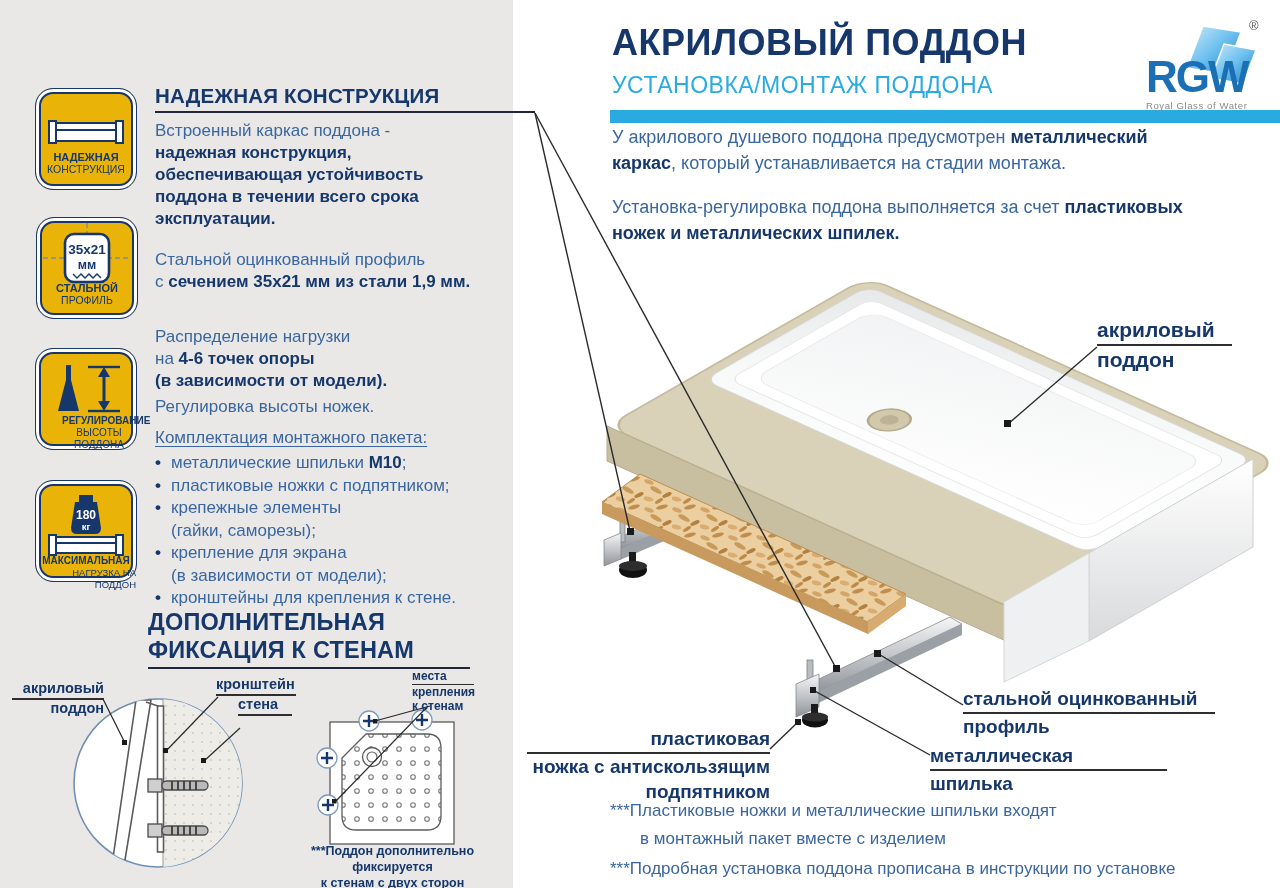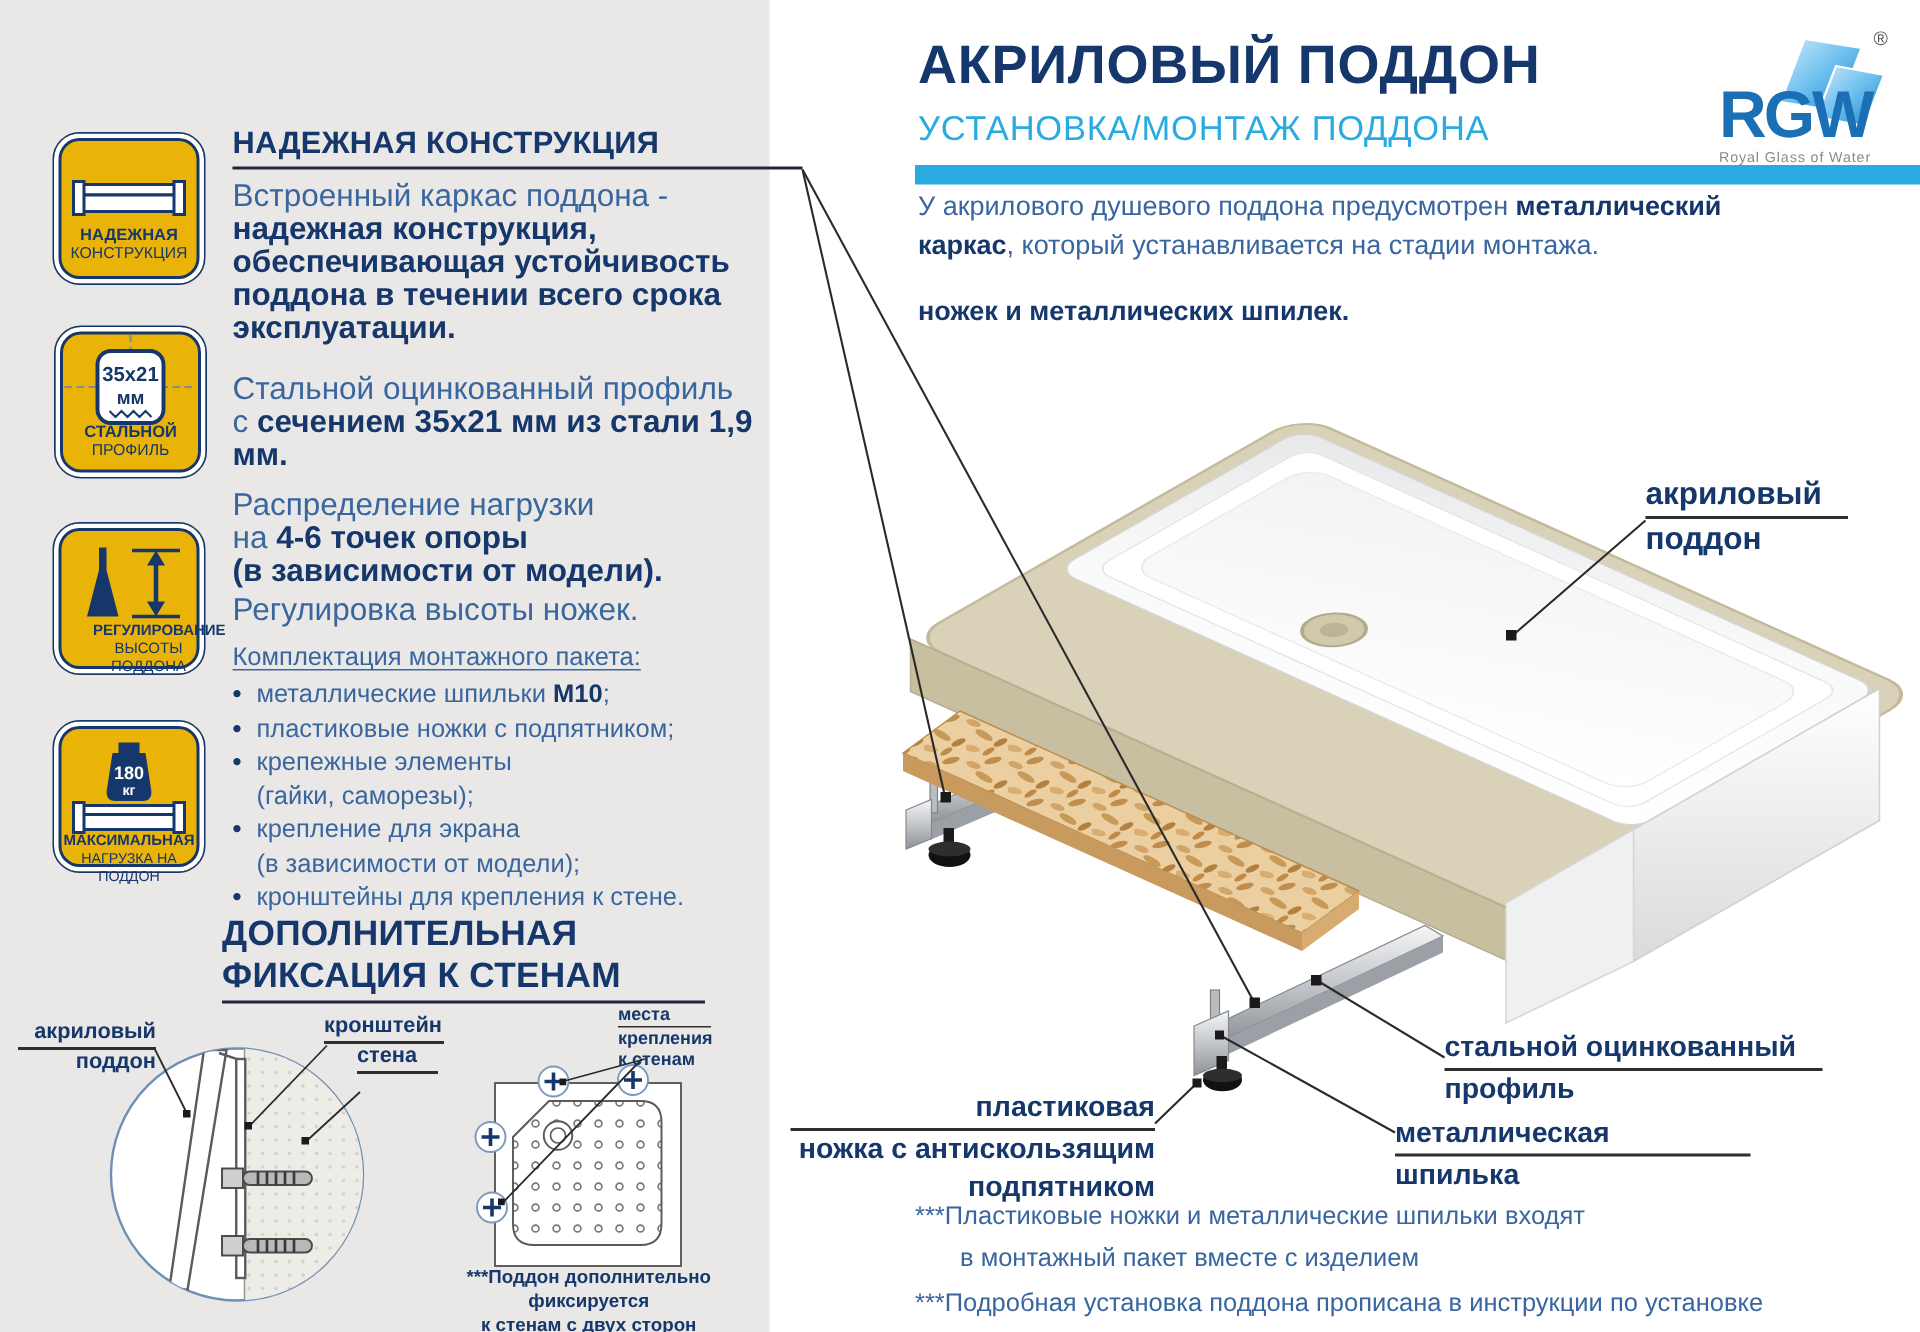--- a/index.html
+++ b/index.html
@@ -27,21 +27,21 @@
   .icon-box{position:absolute;width:100px;height:100px;background:#eab308;border:1px solid #16376b;
             border-radius:18px;box-shadow:inset 0 0 0 3px #fff, inset 0 0 0 5px #16376b;}
   .icon-box .art{position:absolute;left:0;top:0;}
   .icon-lbl{position:absolute;left:0;right:0;text-align:center;line-height:12px;}
   .icon-lbl .l1{font-size:11px;font-weight:bold;color:#16376b;}
   .icon-lbl .l2{font-size:10.5px;color:#16376b;}
 
   
   .h1{left:155px;top:84px;font-size:20.5px;font-weight:bold;color:#16376b;letter-spacing:.2px;}
   .h1-rule{left:155px;top:111px;width:380px;height:2px;background:#20273a;}
-  .body17{font-size:21px;line-height:22px;}
+  .body17{font-size:17px;line-height:22px;}
   .construction-text{left:155px;top:120px;width:365px;}
   .profile-text{left:155px;top:249px;width:365px;}
   .load-text{left:155px;top:326px;width:365px;}
   .load-text2{left:155px;top:396px;width:365px;}
   .pkg-title{left:155px;top:428px;font-size:17px;color:#3a66a0;text-decoration:underline;text-underline-offset:3px;}
   .pkg-list{left:155px;top:452px;width:365px;font-size:17px;line-height:22.5px;}
   .pkg-item{position:relative;padding-left:16px;}
   .pkg-item .dot{position:absolute;left:0;top:0;color:#16376b;font-weight:bold;}
   .pkg-cont{padding-left:16px;}
 
@@ -270,20 +270,21 @@
   <div class="abs bluebar"></div>
   <div class="abs logo-letters lbl-layer">RGW</div>
   <div class="abs logo-reg lbl-layer">®</div>
   <div class="abs logo-tag lbl-layer">Royal Glass of Water</div>
 
   <div class="abs intro intro1">
     <div><span class="reg">У акрилового душевого поддона предусмотрен </span><span class="b">металлический</span></div>
     <div><span class="b">каркас</span><span class="reg">, который устанавливается на стадии монтажа.</span></div>
   </div>
   <div class="abs intro intro2">
+    <div><span class="reg">Установка-регулировка поддона выполняется за счет </span><span class="b">пластиковых</span></div>
     <div><span class="b">ножек и металлических шпилек.</span></div>
   </div>
 
   <div class="icon-box" style="left:35px;top:88px;">
     <svg class="art" width="100" height="100" viewBox="0 0 100 100">
       <g fill="#ffffff" stroke="#16376b" stroke-width="2">
         <rect x="13" y="34" width="74" height="7"></rect>
         <rect x="17" y="41" width="66" height="11"></rect>
         <rect x="13" y="32" width="7" height="22"></rect>
         <rect x="80" y="32" width="7" height="22"></rect>
@@ -332,21 +333,21 @@
       <text x="50" y="49" text-anchor="middle" font-size="9.5" font-weight="bold" fill="#ffffff">кг</text>
       <g fill="#ffffff" stroke="#16376b" stroke-width="2">
         <rect x="13" y="56" width="74" height="6"></rect>
         <rect x="17" y="62" width="66" height="10"></rect>
         <rect x="13" y="54" width="7" height="20"></rect>
         <rect x="80" y="54" width="7" height="20"></rect>
       </g>
     </svg>
     <div class="icon-lbl" style="top:74px;">
       <div class="l1" style="font-size:10px;">МАКСИМАЛЬНАЯ</div>
-      <div class="l2" style="font-size:9.5px;">НАГРУЗКА НА ПОДДОН</div>
+      <div class="l2" style="font-size:9.5px;text-align:right;">НАГРУЗКА НА ПОДДОН</div>
     </div>
   </div>
 
   <div class="abs h1">НАДЕЖНАЯ КОНСТРУКЦИЯ</div>
   <div class="abs h1-rule"></div>
 
   <div class="abs body17 construction-text">
     <div class="reg">Встроенный каркас поддона -</div>
     <div class="b">надежная конструкция,</div>
     <div class="b">обеспечивающая устойчивость</div>

